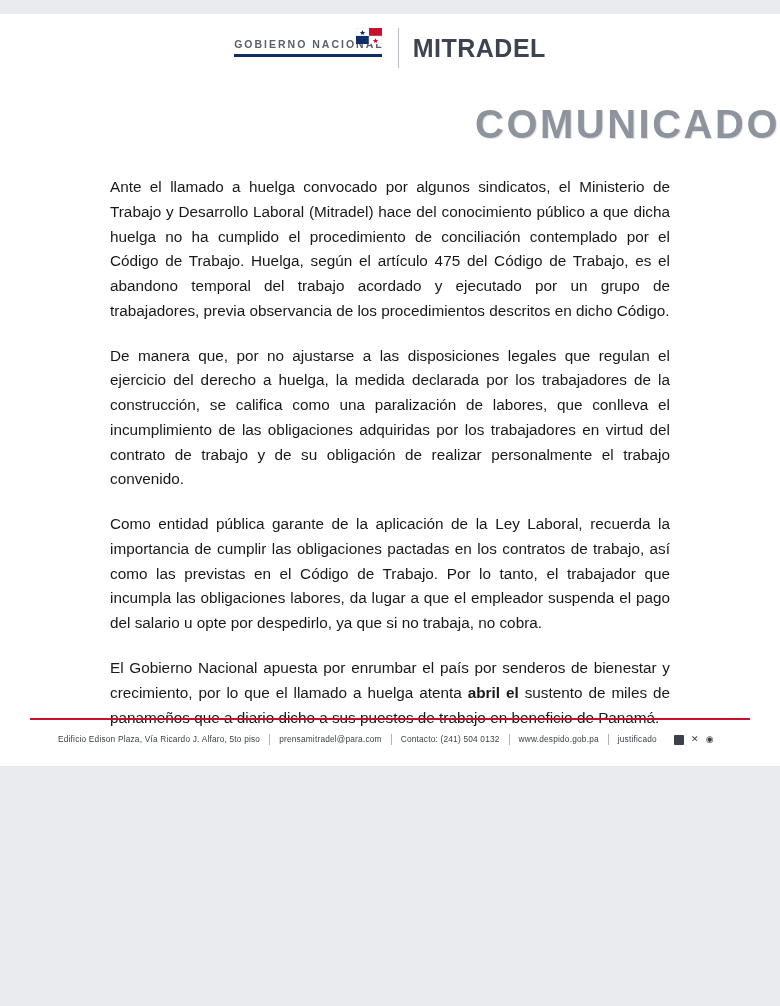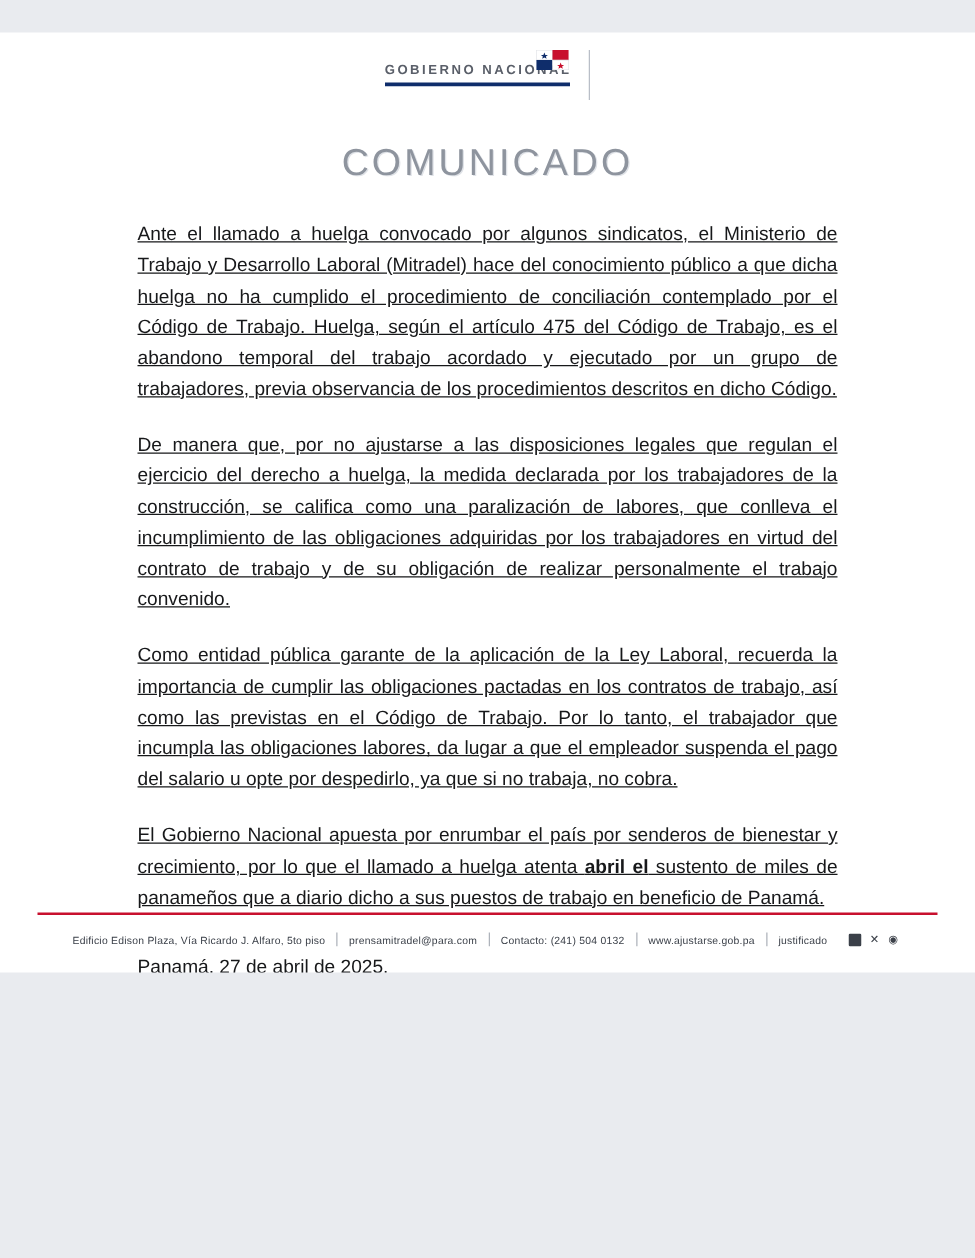--- a/index.html
+++ b/index.html
@@ -7,21 +7,21 @@
     padding: 0;
     background: #e9ebef;
   }
   body {
     font-family: "Liberation Sans", sans-serif;
   }
   .page {
     position: relative;
     width: 780px;
     height: 768px;
-    margin: 16px auto;
+    margin: 4px auto;
     background: #ffffff;
     overflow: hidden;
     box-sizing: border-box;
   }
   .top-strip {
     position: absolute;
     top: 0; left: 0; right: 0;
     height: 10px;
     background: #e9ebef;
   }
@@ -90,39 +90,38 @@
   .brand {
     font-size: 25px;
     letter-spacing: 0.5px;
     color: #3d4450;
     font-weight: bold;
   }
 
   
   .doc-title {
     margin-top: 34px;
-    text-align: center;
-    font-size: 30px;
-    font-weight: normal;
+    text-align: right;
+    font-size: 40px;
+    font-weight: bold;
     letter-spacing: 2.5px;
     color: #8e949e;
     text-shadow: 1px 1px 0 #dfe2e7;
   }
 
   
   .body-wrap {
     margin: 28px 110px 0 110px;
   }
   .para {
     text-align: justify;
     font-size: 15.3px;
     line-height: 1.62;
     color: #17181a;
     margin: 0 0 20px 0;
-    text-decoration: underline;
   }
   .para b { font-weight: bold; }
   .signoff {
     margin-top: 34px;
     font-size: 15.3px;
     color: #17181a;
   }
 
   
   .footer {
@@ -138,21 +137,20 @@
     right: 30px;
     height: 2px;
     background: #c8102e;
   }
   .footer-bar {
     position: absolute;
     top: 16px;
     left: 30px;
     right: 30px;
     display: flex;
-    align-items: center;
     font-size: 8.3px;
     color: #3b4049;
     letter-spacing: 0.2px;
     padding-left: 28px;
   }
   .fitem {
     padding: 0 9px;
     white-space: nowrap;
   }
   .fitem:first-child { padding-left: 0; }
@@ -199,20 +197,21 @@
           <rect x="13" y="0" width="13" height="8" fill="#c8102e"></rect>
           <rect x="0" y="8" width="13" height="8" fill="#0f2d6b"></rect>
           <rect x="13" y="8" width="13" height="8" fill="#ffffff" stroke="#cfd3da" stroke-width="0.5"></rect>
           <polygon points="6.5,2 7.3,4 9.3,4 7.7,5.2 8.3,7 6.5,5.9 4.7,7 5.3,5.2 3.7,4 5.7,4" fill="#0f2d6b"></polygon>
           <polygon points="19.5,10 20.3,12 22.3,12 20.7,13.2 21.3,15 19.5,13.9 17.7,15 18.3,13.2 16.7,12 18.7,12" fill="#c8102e"></polygon>
         </svg>
         <div class="gov-top">GOBIERNO NACIONAL</div>
         <div class="gov-underline"></div>
       </div>
       <div class="divider-v"></div>
+      <div class="brand">MITRADEL</div>
     </div>
   </div>
 
   <div class="doc-title">COMUNICADO</div>
 
   <div class="body-wrap">
     <p class="para">Ante el llamado a huelga convocado por algunos sindicatos, el Ministerio de Trabajo y Desarrollo Laboral (Mitradel) hace del conocimiento público a que dicha huelga no ha cumplido el procedimiento de conciliación contemplado por el Código de Trabajo. Huelga, según el artículo 475 del Código de Trabajo, es el abandono temporal del trabajo acordado y ejecutado por un grupo de trabajadores, previa observancia de los procedimientos descritos en dicho Código.</p>
     <p class="para">De manera que, por no ajustarse a las disposiciones legales que regulan el ejercicio del derecho a huelga, la medida declarada por los trabajadores de la construcción, se califica como una paralización de labores, que conlleva el incumplimiento de las obligaciones adquiridas por los trabajadores en virtud del contrato de trabajo y de su obligación de realizar personalmente el trabajo convenido.</p>
     <p class="para">Como entidad pública garante de la aplicación de la Ley Laboral, recuerda la importancia de cumplir las obligaciones pactadas en los contratos de trabajo, así como las previstas en el Código de Trabajo. Por lo tanto, el trabajador que incumpla las obligaciones labores, da lugar a que el empleador suspenda el pago del salario u opte por despedirlo, ya que si no trabaja, no cobra.</p>
     <p class="para"><span>El Gobierno Nacional apuesta por enrumbar el país por senderos de bienestar y crecimiento, por lo que el llamado a huelga atenta </span><b>abril el</b><span> sustento de miles de panameños que a diario dicho a sus puestos de trabajo en beneficio de Panamá.</span></p>
@@ -221,21 +220,21 @@
 
   <div class="footer">
     <div class="footer-line"></div>
     <div class="footer-bar">
       <div class="fitem">Edificio Edison Plaza, Vía Ricardo J. Alfaro, 5to piso</div>
       <div class="fsep"></div>
       <div class="fitem">prensamitradel@para.com</div>
       <div class="fsep"></div>
       <div class="fitem">Contacto: (241) 504 0132</div>
       <div class="fsep"></div>
-      <div class="fitem">www.ajustarse.gob.pa</div>
+      <div class="fitem">www.despido.gob.pa</div>
       <div class="fsep"></div>
       <div class="fitem">justificado</div>
       <div class="social">
         <span class="fb">f</span>
         <span>✕</span>
         <span>◉</span>
       </div>
     </div>
   </div>
 

